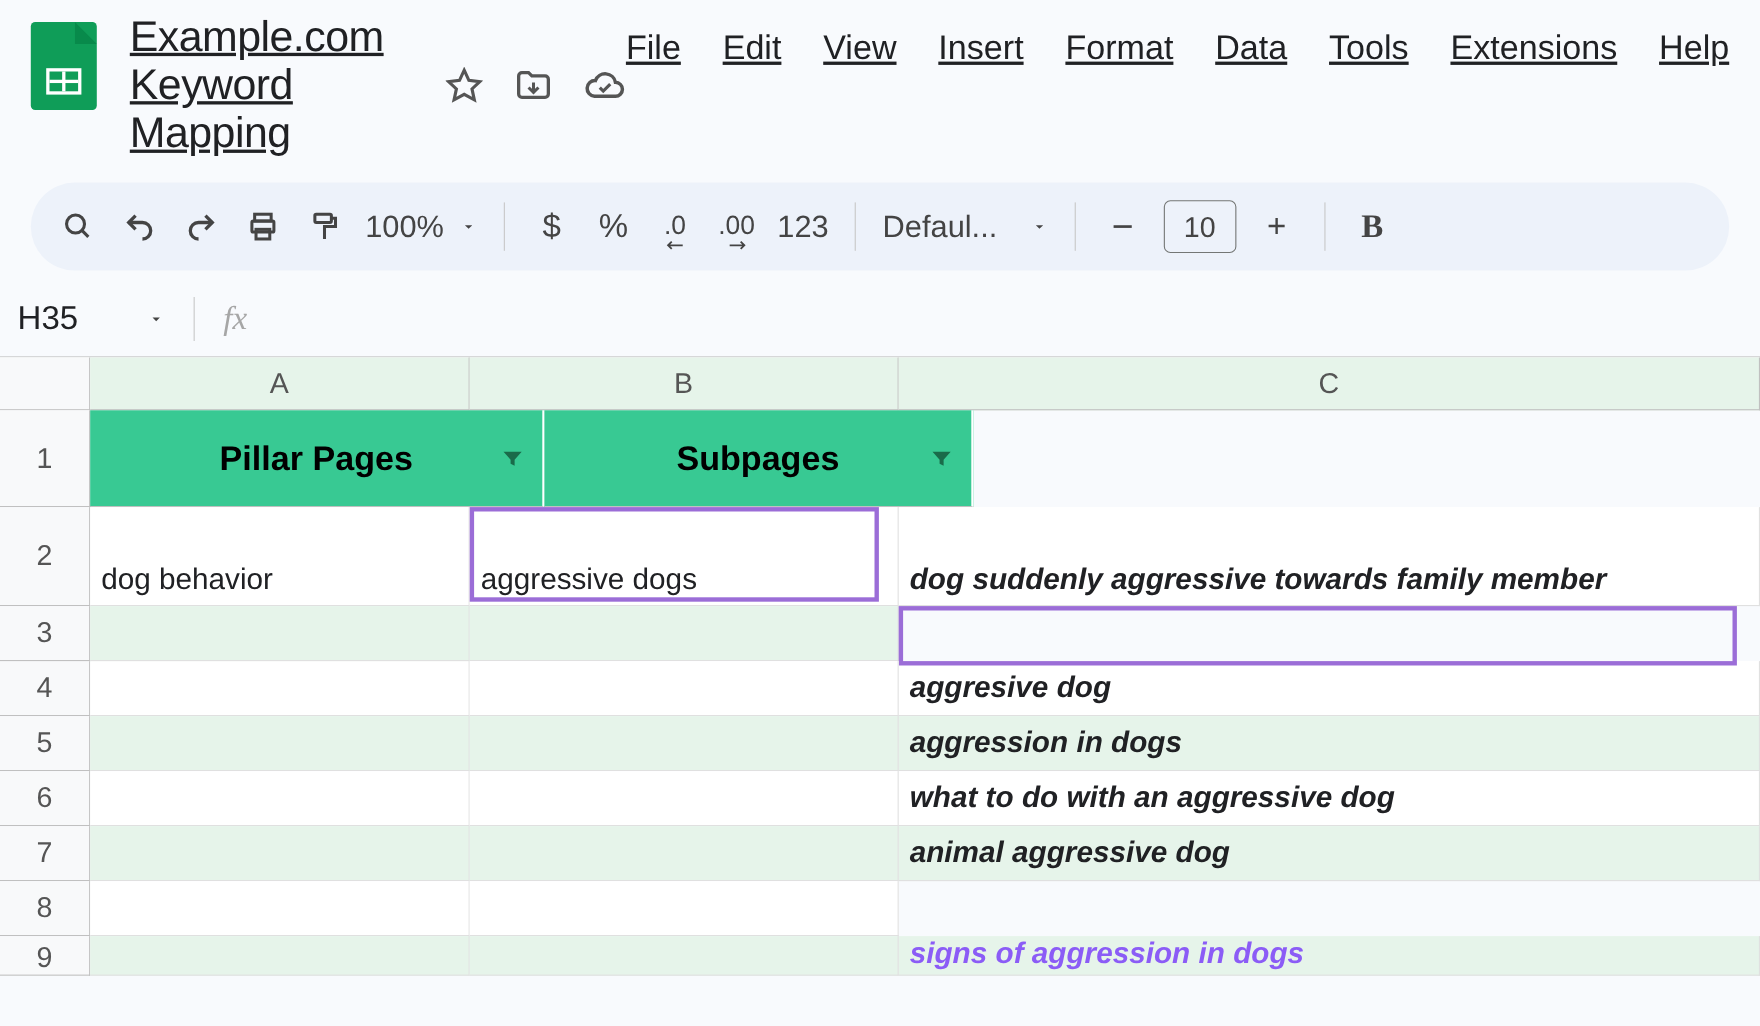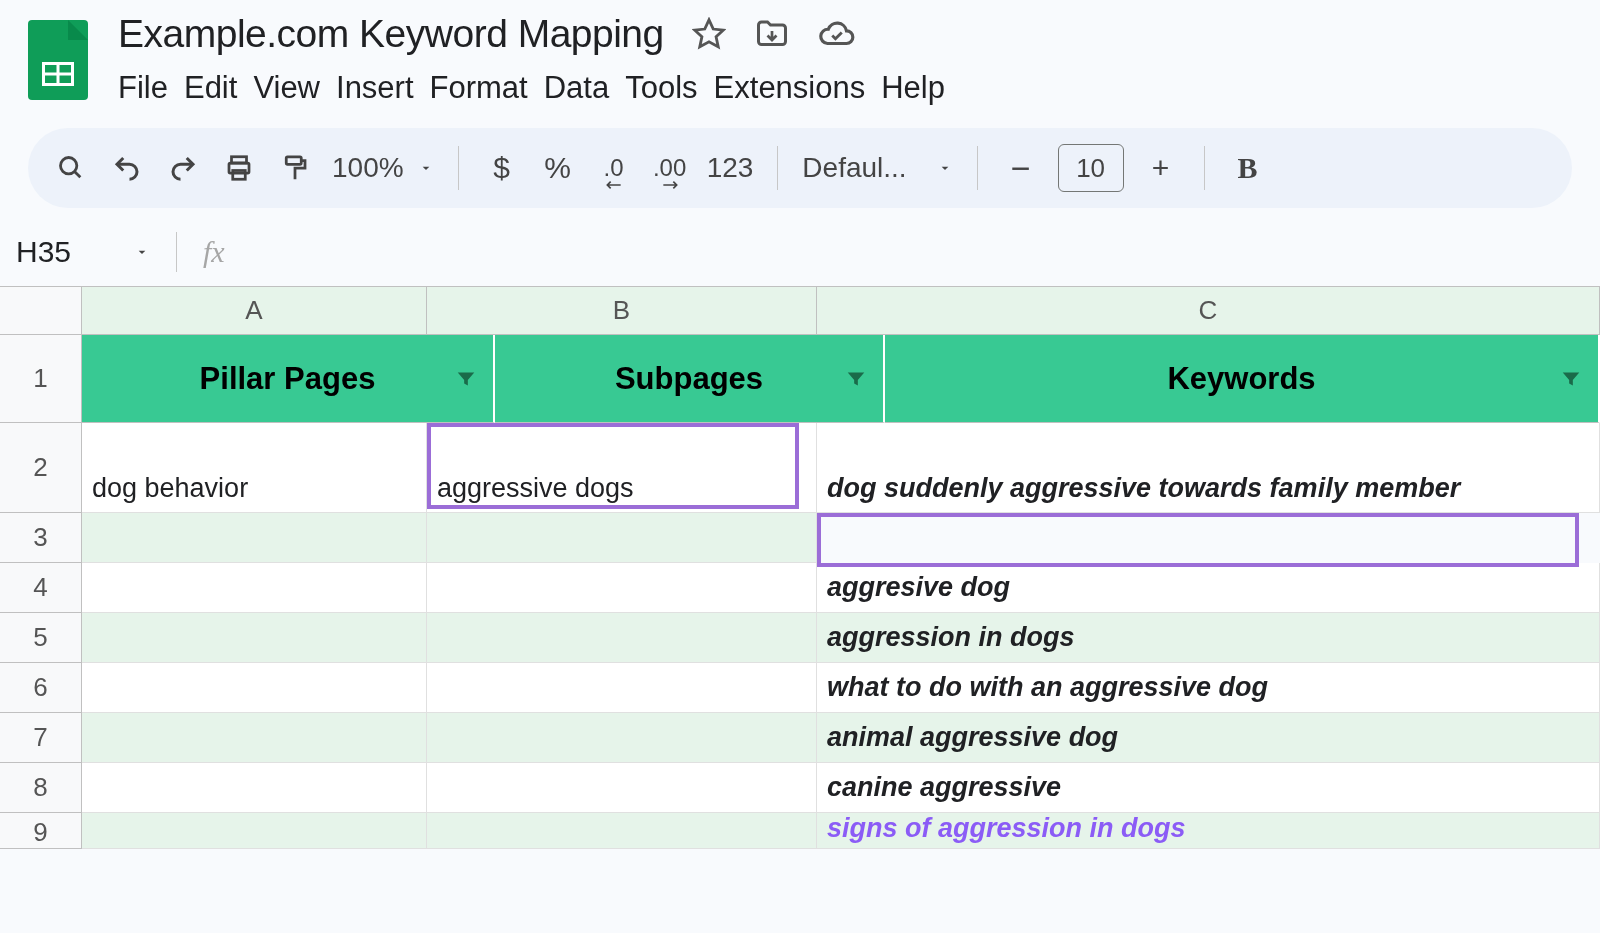--- a/index.html
+++ b/index.html
@@ -3,25 +3,25 @@
 <meta charset="utf-8">
 <style>
 * { box-sizing: border-box; margin: 0; padding: 0; }
 body { font-family: Arial, "Helvetica Neue", sans-serif; background: #f8fafd; color: #202124; width: 1600px; height: 933px; overflow: hidden; }
 .hdr { display: flex; align-items: flex-start; padding: 12px 28px 0 28px; }
 .logo { width: 60px; height: 80px; background: #0f9d58; border-radius: 4px; position: relative; margin-right: 30px; margin-top: 8px; flex-shrink: 0; }
 .logo::before { content: ""; position: absolute; top: 0; right: 0; width: 20px; height: 20px; background: #088a4b; clip-path: polygon(0 0, 100% 100%, 0 100%); }
 .logo-grid { position: absolute; bottom: 14px; left: 14px; width: 32px; height: 24px; border: 3px solid #fff; }
 .logo-grid::before { content: ""; position: absolute; left: 50%; top: 0; bottom: 0; border-left: 3px solid #fff; transform: translateX(-50%); }
 .logo-grid::after { content: ""; position: absolute; top: 50%; left: 0; right: 0; border-top: 3px solid #fff; transform: translateY(-50%); }
-.title-area { display: flex; flex-direction: column; }
+.title-area { display: flex; flex-direction: row; text-decoration: underline; }
 .title-row { display: flex; align-items: center; gap: 28px; }
 .doc-title { font-size: 39px; color: #202124; font-weight: 400; letter-spacing: -0.5px; }
 .ticon { color: #555; cursor: pointer; display: flex; }
-.menu-bar { display: flex; gap: 16px; margin-top: 14px; font-size: 31px; color: #202124; }
+.menu-bar { display: flex; gap: 38px; margin-top: 14px; font-size: 31px; color: #202124; }
 .menu-bar span { cursor: pointer; }
 .toolbar { margin: 22px 28px 0 28px; background: #edf2fa; border-radius: 44px; height: 80px; display: flex; align-items: center; padding: 0 24px; gap: 18px; font-size: 26px; color: #444; }
 .tbtn { cursor: pointer; display: flex; align-items: center; justify-content: center; min-width: 38px; height: 40px; }
 .tb-sep { width: 1px; height: 44px; background: #c7c7c7; margin: 0 6px; }
 .zoom { display: flex; align-items: center; gap: 14px; font-size: 28px; }
 .font-sel { display: flex; align-items: center; gap: 30px; font-size: 28px; }
 .size-box { border: 1px solid #747775; border-radius: 6px; width: 66px; height: 48px; display: flex; align-items: center; justify-content: center; font-size: 26px; }
 .tb-bold { font-weight: 700; font-size: 30px; font-family: Georgia, serif; }
 .name-fx { display: flex; align-items: center; padding: 24px 10px 14px 10px; gap: 26px; }
 .name-box { font-size: 30px; padding-left: 6px; width: 140px; display: flex; align-items: center; justify-content: space-between; }
@@ -192,28 +192,20 @@
         </span>
     </div>
     <div class="hcell hcell-b">
       <span>Subpages</span>
       <span class="filter-icon">
           <svg width="22" height="22" viewBox="0 0 24 24" fill="#1a6b4a">
             <path d="M3 5h18l-7 8v6l-4-2v-4L3 5z"></path>
           </svg>
         </span>
     </div>
-    <div class="hcell hcell-c">
-      <span>Keywords</span>
-      <span class="filter-icon">
-          <svg width="22" height="22" viewBox="0 0 24 24" fill="#1a6b4a">
-            <path d="M3 5h18l-7 8v6l-4-2v-4L3 5z"></path>
-          </svg>
-        </span>
-    </div>
   </div>
 
   <div class="data-row row2 rel">
     <div class="rn">2</div>
     <div class="dcell dc-a">dog behavior</div>
     <div class="dcell dc-b">aggressive dogs</div>
     <div class="dcell dc-c">dog suddenly aggressive towards family member</div>
     <div class="purple-box pb1"></div>
   </div>
   <div class="data-row alt rel">
@@ -243,21 +235,20 @@
   <div class="data-row alt">
     <div class="rn">7</div>
     <div class="dcell dc-a"></div>
     <div class="dcell dc-b"></div>
     <div class="dcell dc-c">animal aggressive dog</div>
   </div>
   <div class="data-row">
     <div class="rn">8</div>
     <div class="dcell dc-a"></div>
     <div class="dcell dc-b"></div>
-    <div class="dcell dc-c">canine aggressive</div>
   </div>
   <div class="data-row alt row9">
     <div class="rn">9</div>
     <div class="dcell dc-a"></div>
     <div class="dcell dc-b"></div>
     <div class="dcell dc-c">signs of aggression in dogs</div>
   </div>
 </div>
 
 </body></html>

